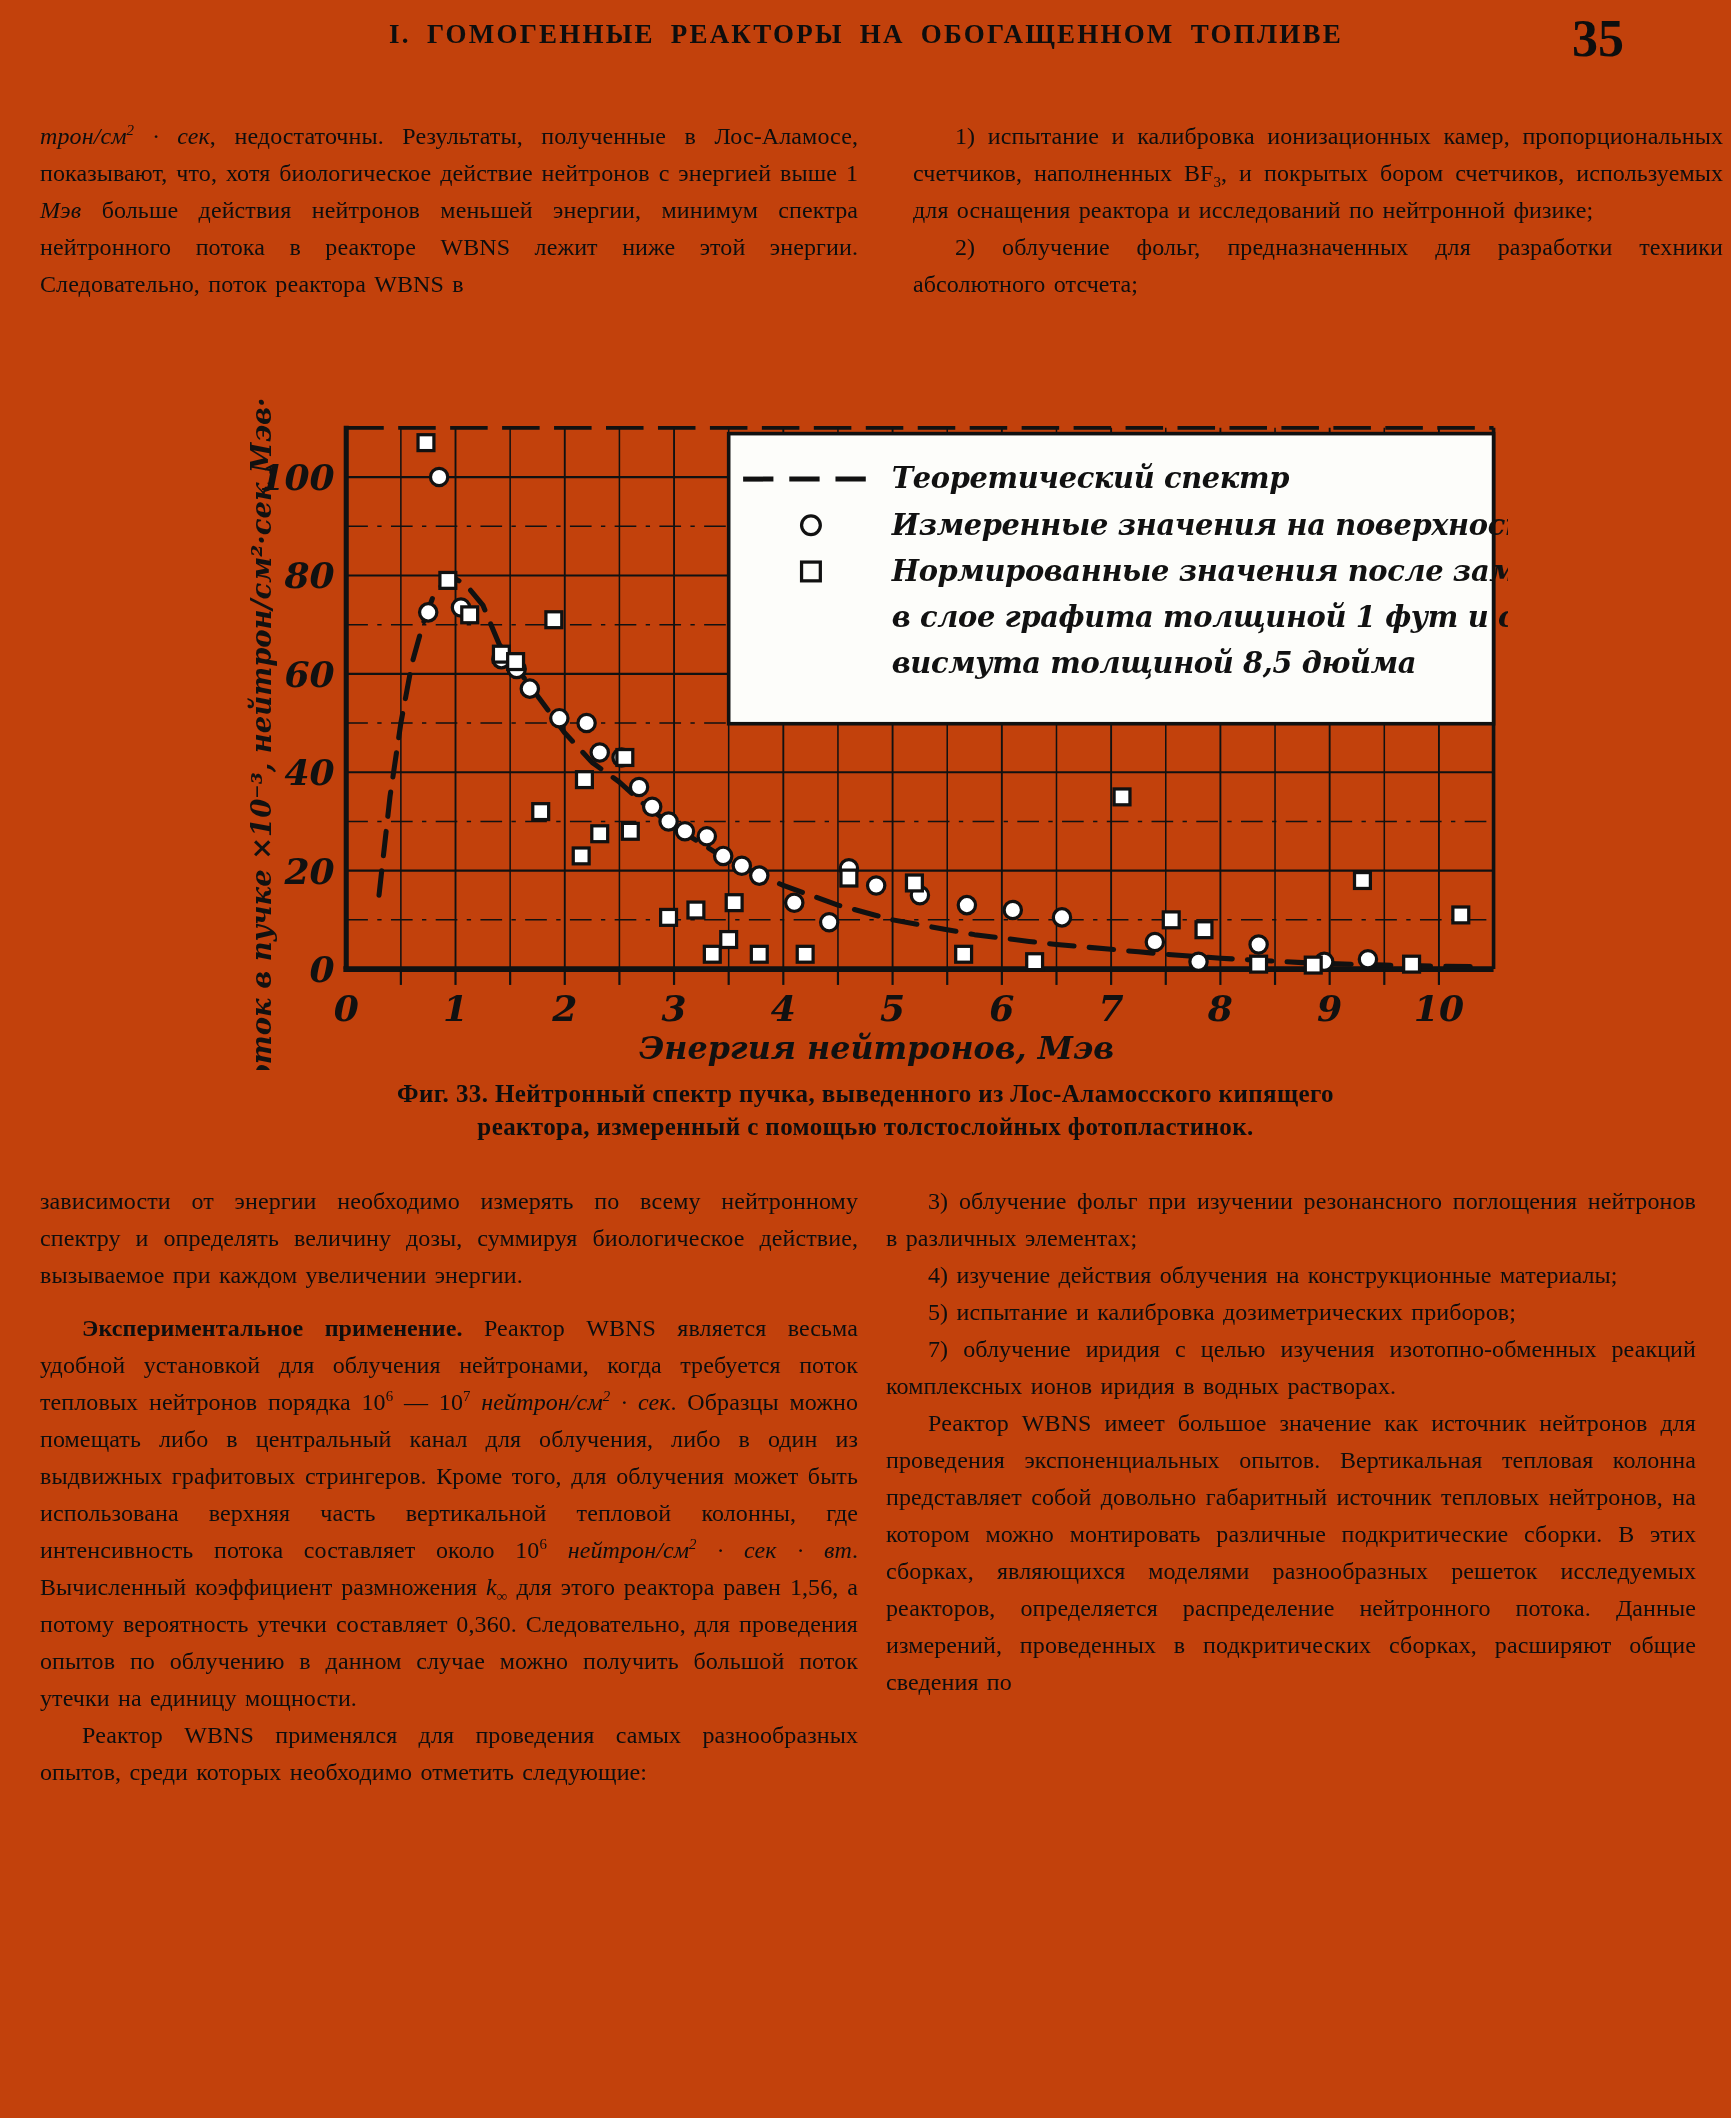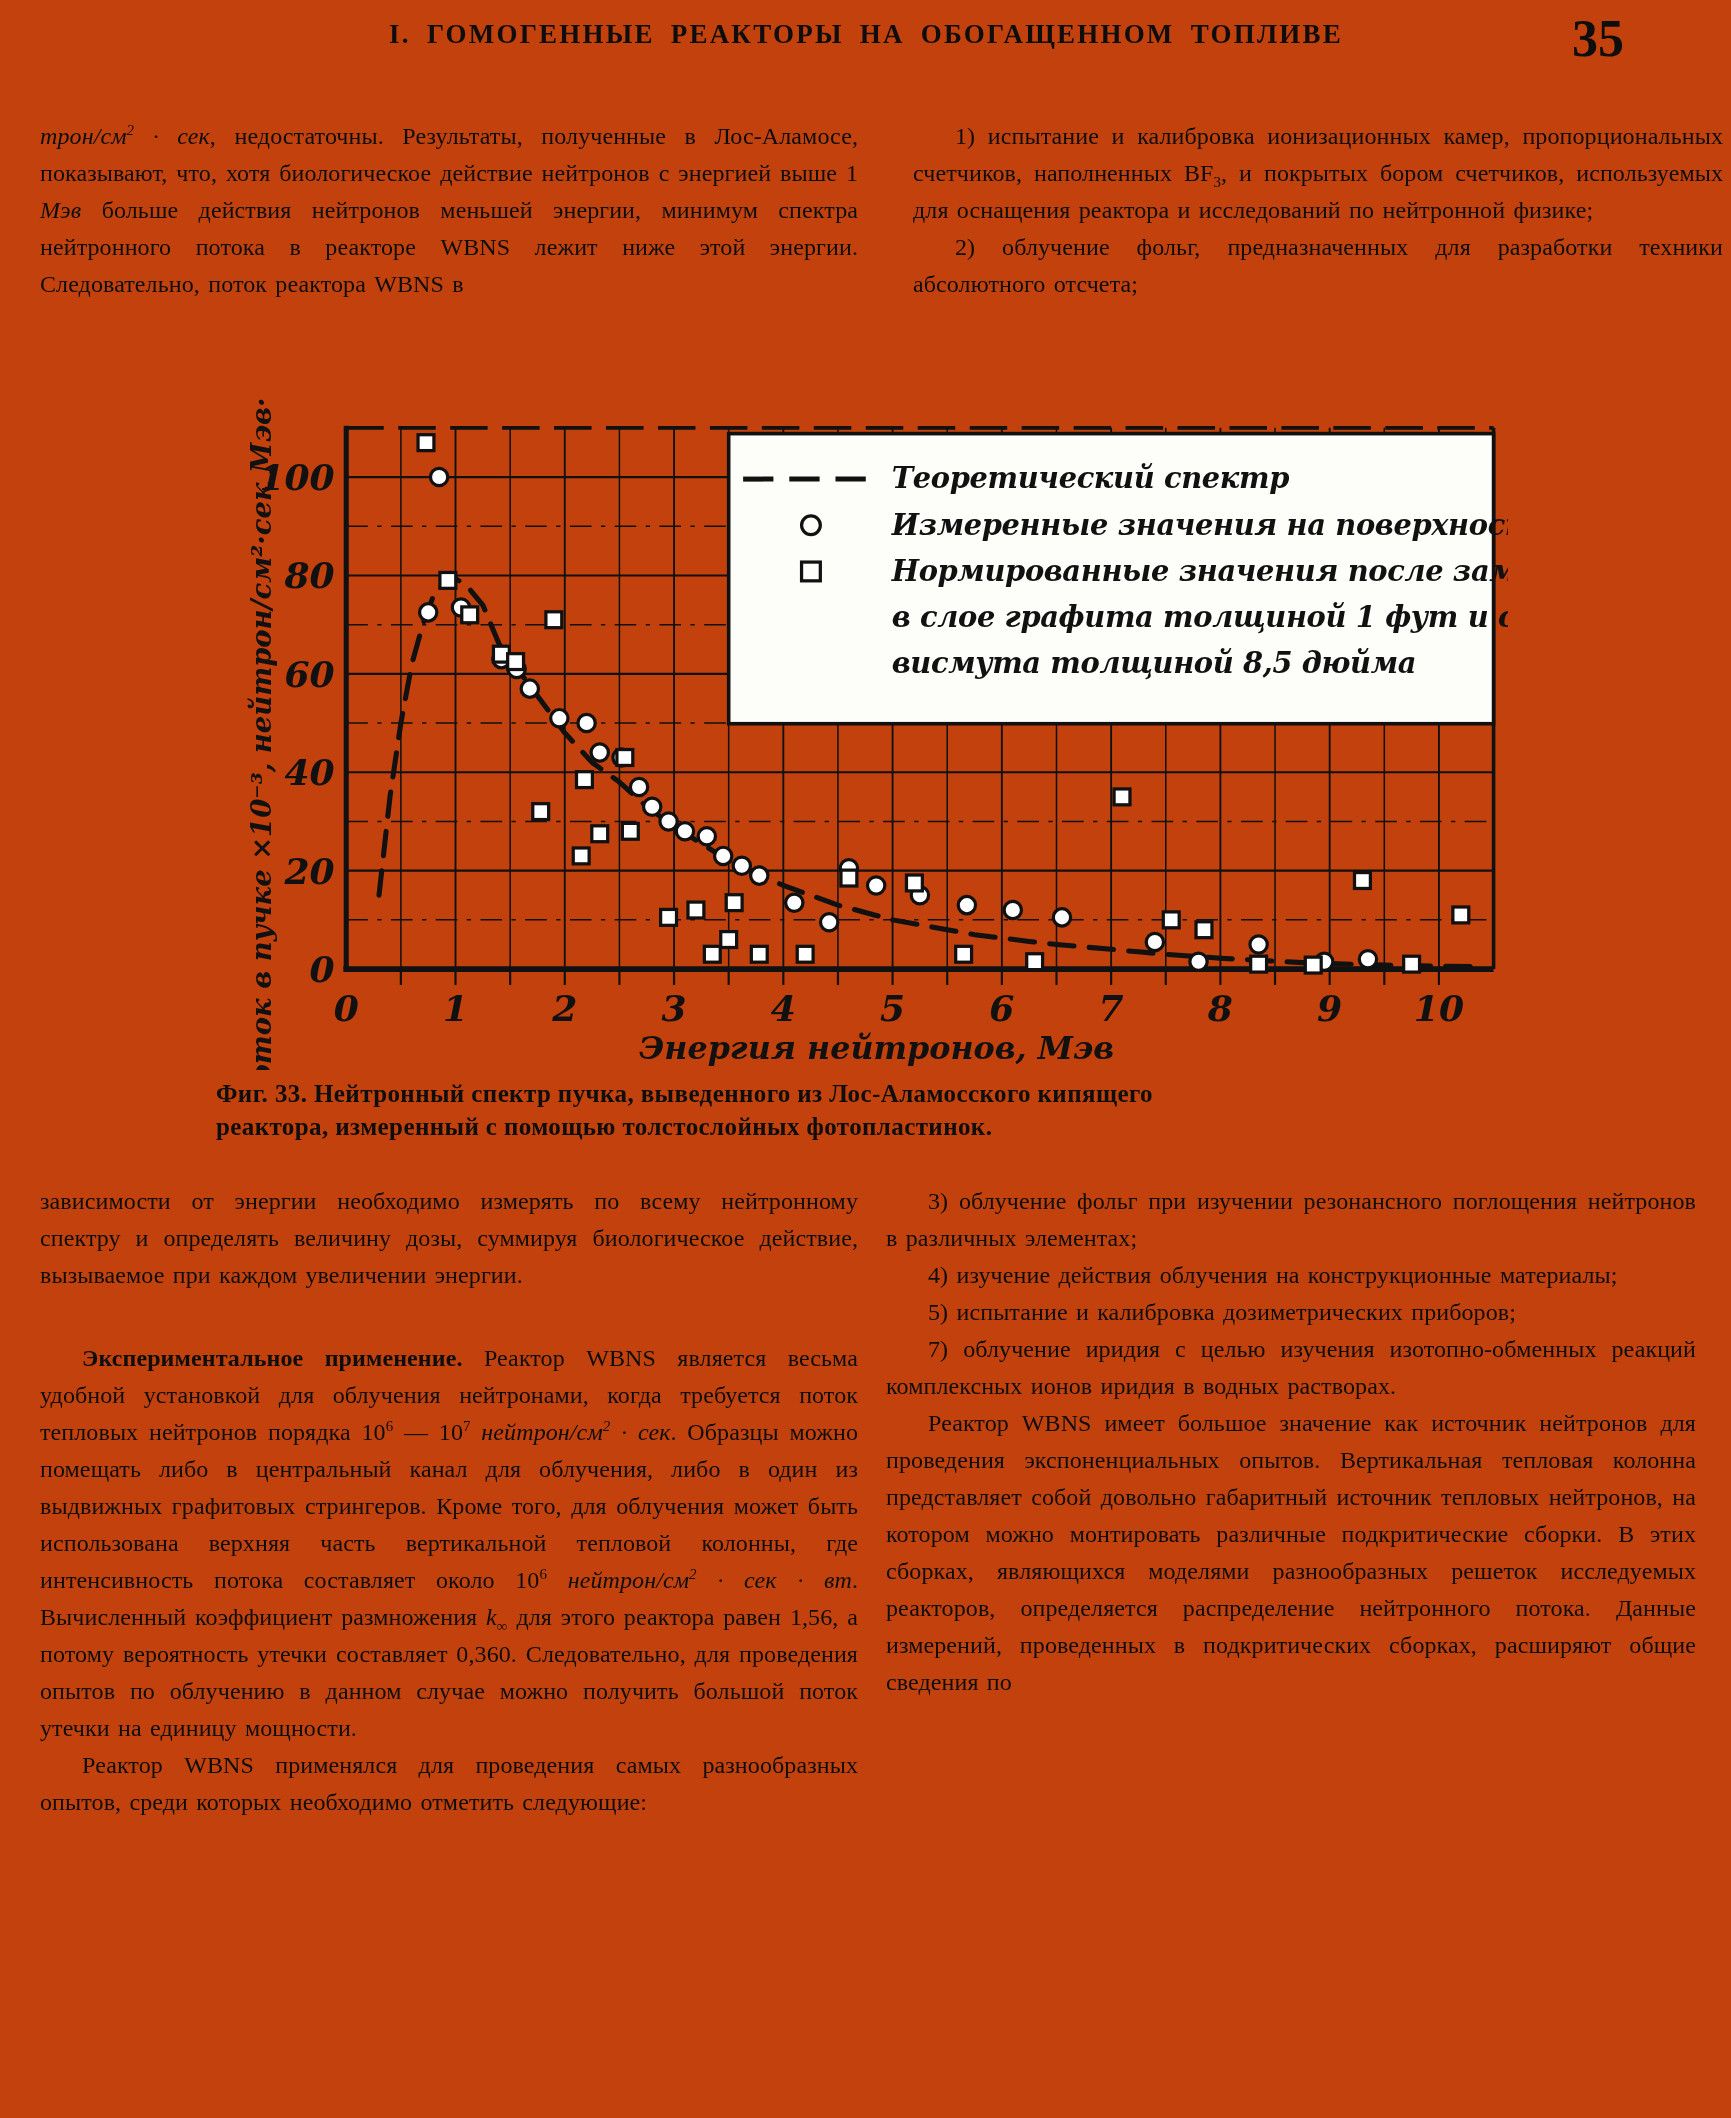--- a/index.html
+++ b/index.html
@@ -9,32 +9,32 @@
         font-size:27px;font-weight:bold;letter-spacing:2.2px;word-spacing:7.2px;}
   .page-number{position:absolute;top:8.7px;right:108px;font-size:52px;font-weight:bold;}
   .col{position:absolute;text-align:justify;font-size:24px;line-height:37px;
        letter-spacing:0.1px;word-spacing:2.2px;}
   #col-tl{left:40px;top:118px;width:818px;}
   #col-tr{left:886px;top:118px;width:810px;margin-left:27px;}
   #col-bl{left:40px;top:1183px;width:818px;}
   #col-br{left:886px;top:1183px;width:810px;}
   .col p{margin:0;}
   .col p.ind{text-indent:42px;}
-  .col p.gap{margin-top:46px;}
+  .col p.gap{margin-top:16px;}
   .b{font-weight:bold;}
   .i{font-style:italic;}
   .sup{vertical-align:super;font-size:62%;line-height:0;}
   .sub{vertical-align:sub;font-size:62%;line-height:0;}
   #figure{position:absolute;left:238px;top:399px;width:1270px;height:671px;}
   #figure svg{display:block;width:100%;height:100%;}
   .tick{font:italic 700 50px "DejaVu Serif","Liberation Serif",serif;fill:#111;}
   .axis{font:italic 700 44px "DejaVu Serif","Liberation Serif",serif;fill:#111;}
   .yaxis{font:italic 700 38px "DejaVu Serif","Liberation Serif",serif;fill:#111;}
   .legend{font:italic 700 40px "DejaVu Serif","Liberation Serif",serif;fill:#111;letter-spacing:-0.5px;}
-  #caption{position:absolute;top:1077px;left:216px;width:1299px;
+  #caption{position:absolute;top:1077px;left:216px;width:1299px;text-align:center;
            font-size:25px;line-height:33px;font-weight:bold;letter-spacing:0.4px;}
 </style>
 </head>
 <body>
 
 <div class="page">
 
   <div class="header-title">I. ГОМОГЕННЫЕ РЕАКТОРЫ НА ОБОГАЩЕННОМ ТОПЛИВЕ</div>
   <div class="page-number">35</div>
 

